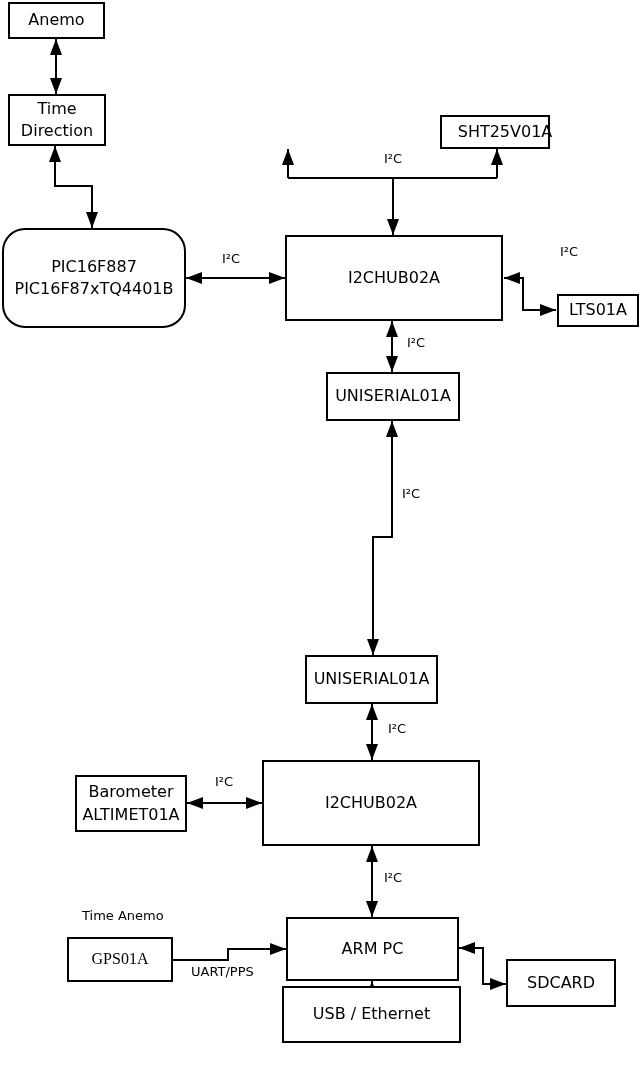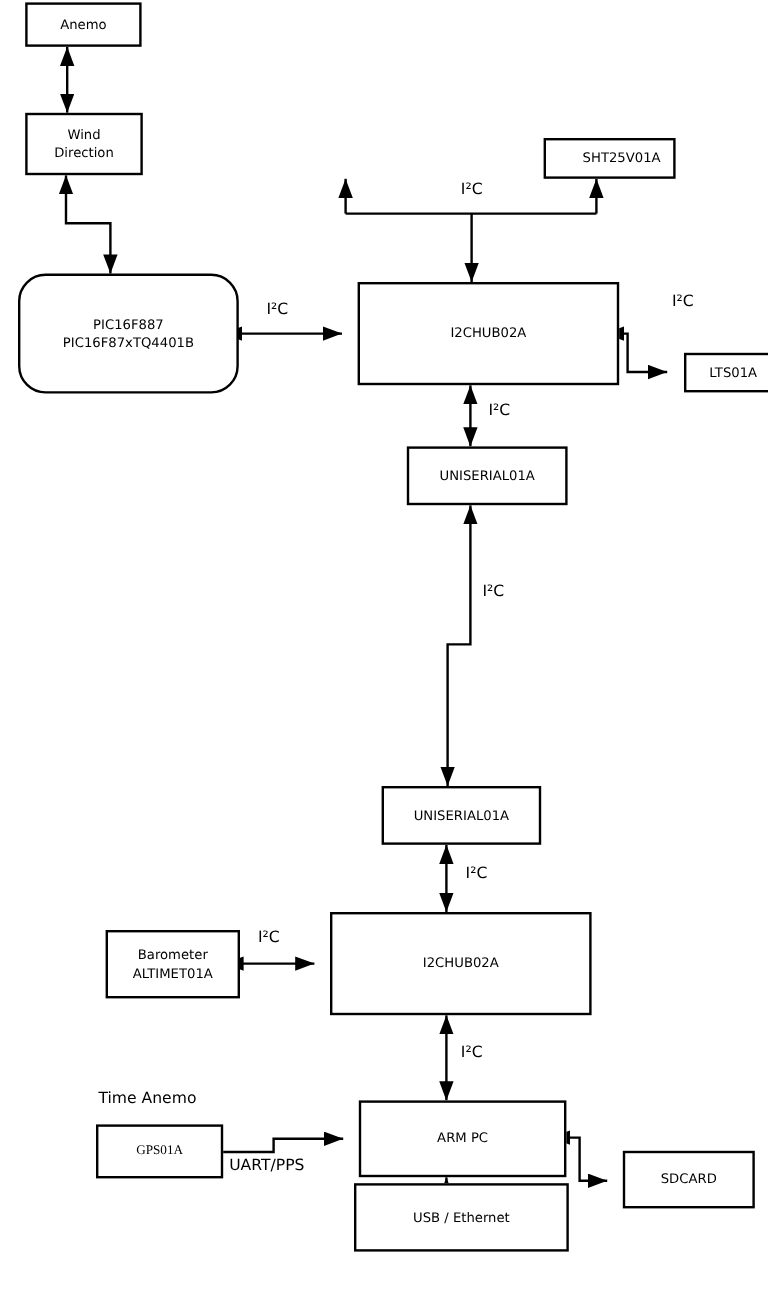--- a/index.html
+++ b/index.html
@@ -15,24 +15,23 @@
   }
   svg.wires { position: absolute; left: 0; top: 0; width: 640px; height: 1089px; }
   .box {
     position: absolute;
     background: #ffffff;
     border: 2px solid #000000;
     display: flex;
     align-items: center;
     justify-content: center;
     text-align: center;
-    font-size: 11px;
+    font-size: 16px;
     line-height: 1.4;
     white-space: pre-line;
-    margin-left: 13px;
   }
   .lbl {
     position: absolute;
     font-size: 13px;
     line-height: 1.2;
     white-space: nowrap;
   }
 </style>
 </head>
 <body>
@@ -60,21 +59,21 @@
       <path d="M 187,803 L 262,803" marker-start="url(#arrow)" marker-end="url(#arrow)"></path>
       <path d="M 372,846 L 372,917" marker-start="url(#arrow)" marker-end="url(#arrow)"></path>
       <path d="M 173,960 L 228,960 L 228,949 L 286,949" marker-end="url(#arrow)"></path>
       <path d="M 459,948 L 483,948 L 483,984 L 506,984" marker-start="url(#arrow)" marker-end="url(#arrow)"></path>
       <path d="M 372,981 L 372,1031" marker-start="url(#arrow)" marker-end="url(#arrow)"></path>
     </g>
   </svg>
 
   <div class="box" style="left:8px; top:2px; width:97px; height:37px;">Anemo</div>
 
-  <div class="box" style="left:8px; top:94px; width:98px; height:52px;">Wind
+  <div class="box" style="left:8px; top:94px; width:98px; height:52px;">Time
 Direction</div>
 
   <div class="box" style="left:2px; top:228px; width:184px; height:100px;border-radius:23px;">PIC16F887
 PIC16F87xTQ4401B</div>
 
 
   <div class="box" style="left:440px; top:115px; width:110px; height:34px;padding-left:20px;">SHT25V01A</div>
 
   <div class="box" style="left:285px; top:235px; width:218px; height:86px;">I2CHUB02A</div>
 

